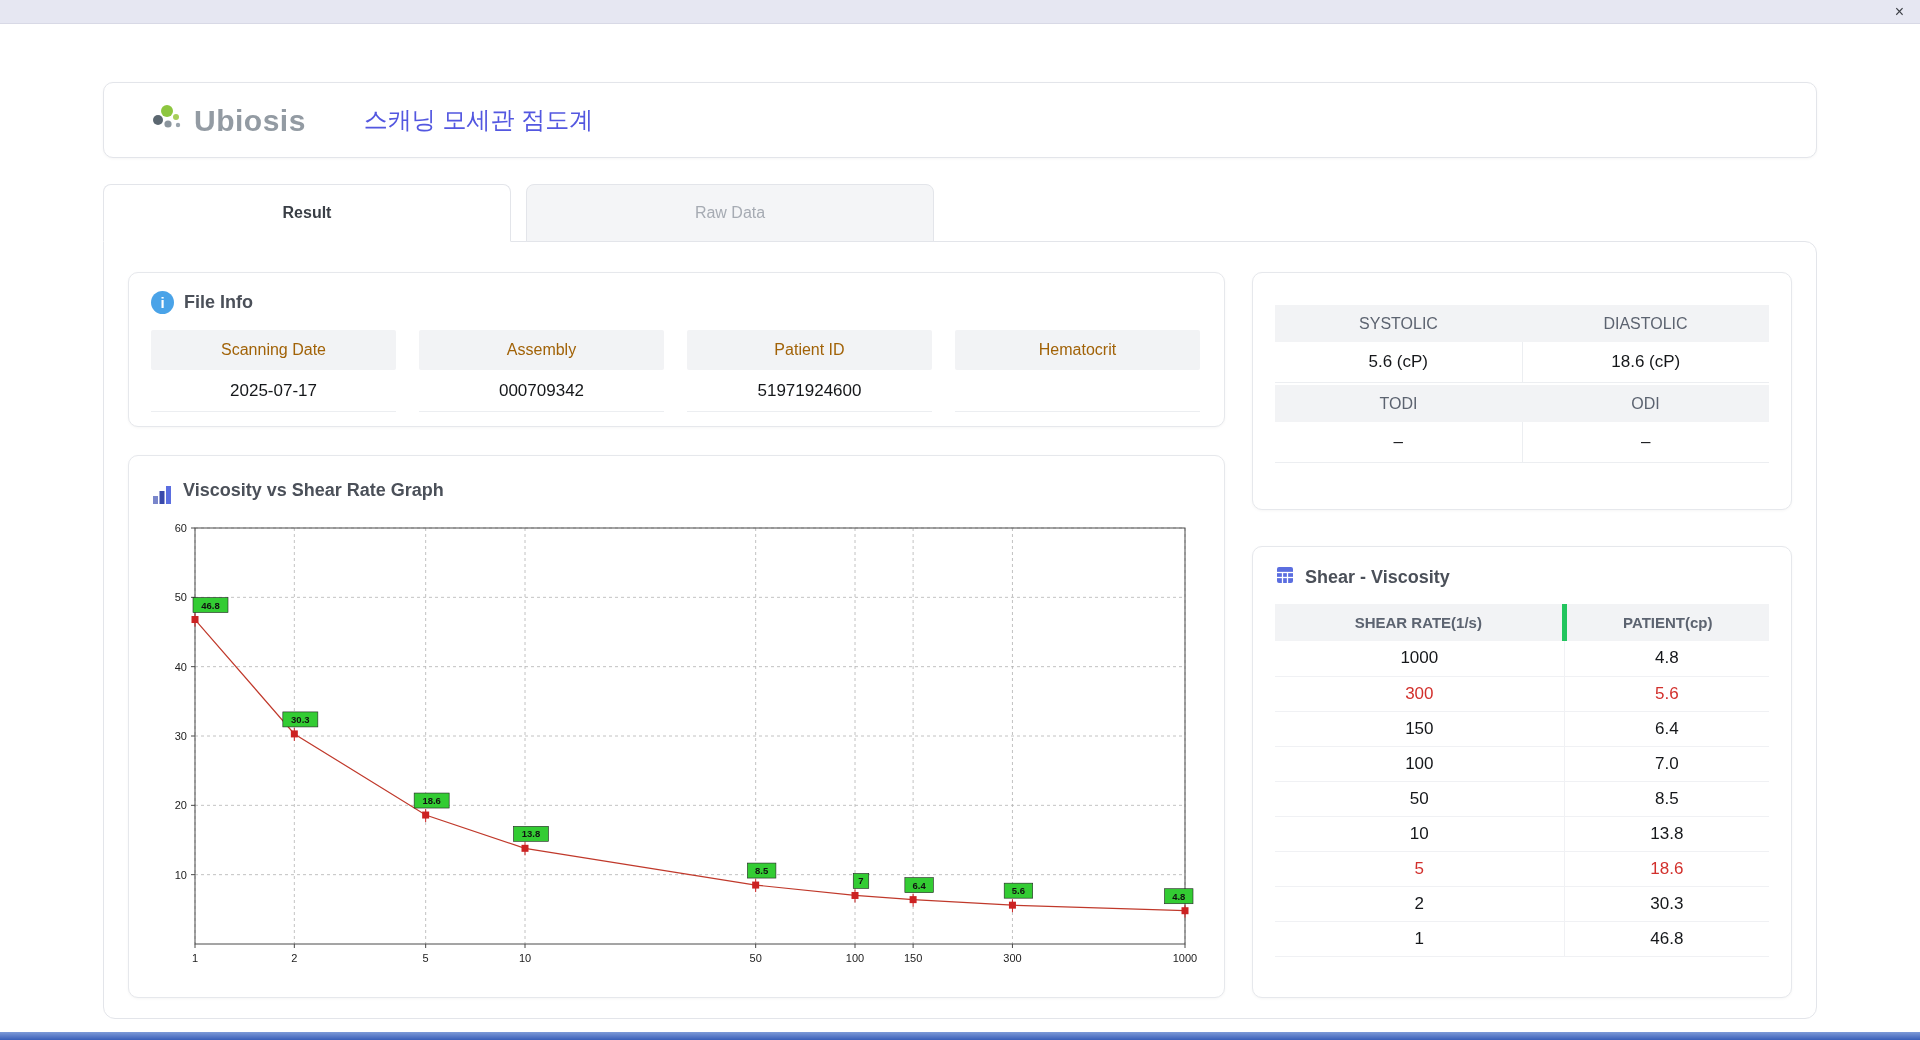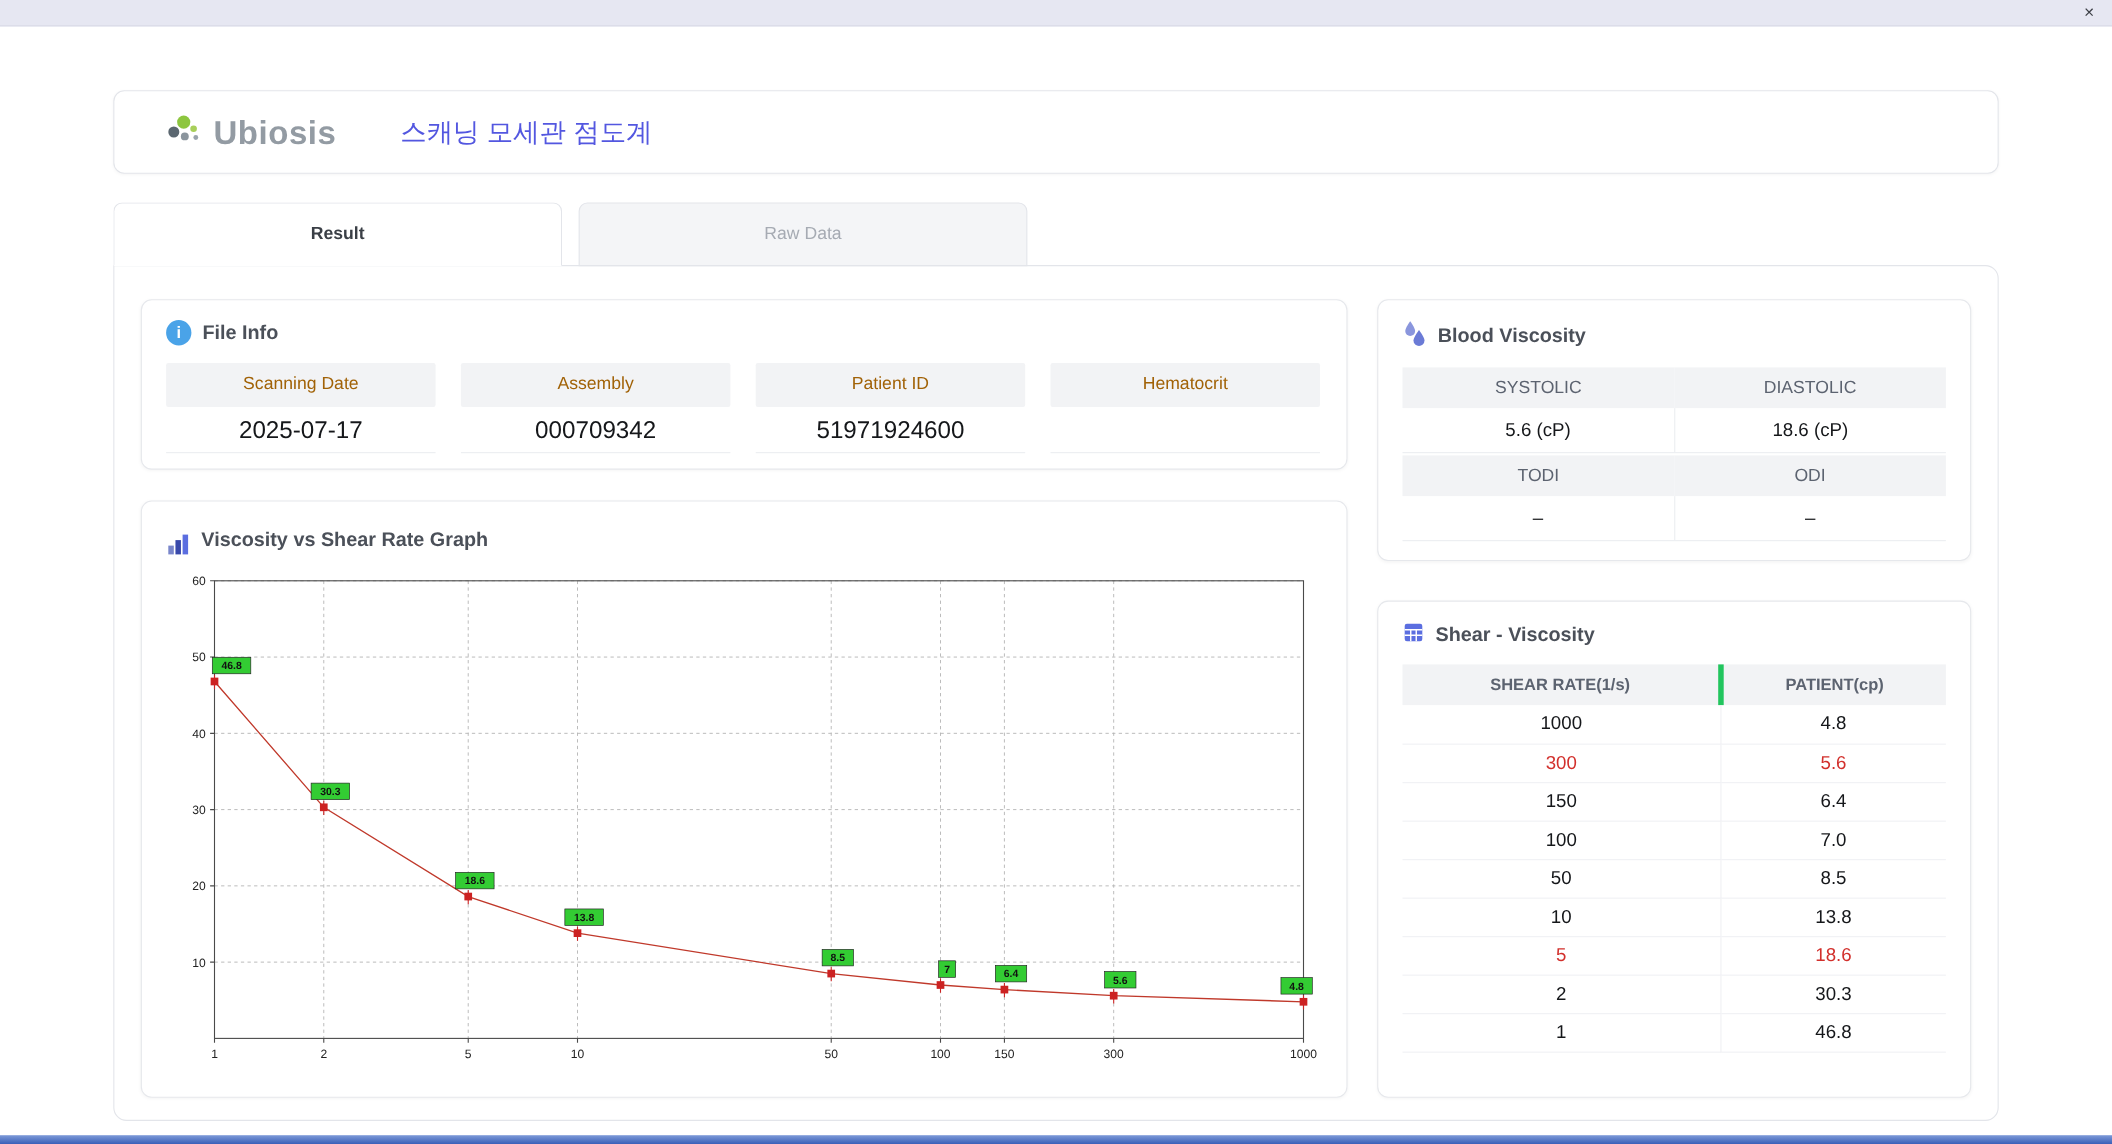--- a/index.html
+++ b/index.html
@@ -41,21 +41,21 @@
     box-shadow:0 1px 3px rgba(0,0,0,.04); padding:18px 22px; }
   .card-title { display:flex; align-items:center; gap:10px; font-size:18px;
     font-weight:700; color:#4b5059; }
 
   
   .file-card { height:155px; }
   .fields { display:flex; gap:23px; margin-top:16px; }
   .field { width:245px; text-align:center; }
   .field-label { background:#f2f3f5; color:#a16207; font-size:16px; height:40px;
     line-height:40px; border-radius:2px; }
-  .field-value { height:42px; line-height:42px; font-size:22px; color:#15171a;
+  .field-value { height:42px; line-height:42px; font-size:17px; color:#15171a;
     border-bottom:1px solid #eceef1; }
 
   
   .graph-card { flex:1; }
   .graph-card svg { display:block; margin-top:10px; }
 
   
   .bv-card { height:238px; }
   .bv-grid { margin-top:14px; }
   .bv-row { display:flex; }
@@ -238,29 +238,20 @@
             <rect x="1013.5" y="372.72" width="28.5" height="15" fill="#33cc33" stroke="#222" stroke-width="0.6"></rect>
             <text x="1027.75" y="383.72" text-anchor="middle" font-size="9.5" font-weight="bold" fill="#111">4.8</text>
           </svg>
       </div>
 
     </div>
 
     <div class="right-col">
 
       <div class="card bv-card">
-        <div class="card-title">
-          <span>
-            <svg width="22" height="24" viewBox="0 0 22 24">
-              <path d="M7 1 C7 1 2.5 7 2.5 10 a4.5 4.5 0 0 0 9 0 C11.5 7 7 1 7 1 Z" fill="#8a96dd"></path>
-              <path d="M15 9 C15 9 10 15.5 10 18.5 a5 5 0 0 0 10 0 C20 15.5 15 9 15 9 Z" fill="#6b7bd6"></path>
-            </svg>
-          </span>
-          <span>Blood Viscosity</span>
-        </div>
         <div class="bv-grid" id="bv-grid">
             <div class="bv-row bv-head">
               <div class="bv-cell-head">SYSTOLIC</div>
               <div class="bv-cell-head">DIASTOLIC</div>
             </div>
             <div class="bv-row bv-val">
               <div class="bv-cell-val">5.6 (cP)</div>
               <div class="bv-cell-val">18.6 (cP)</div>
             </div>
             <div class="bv-row bv-head">

